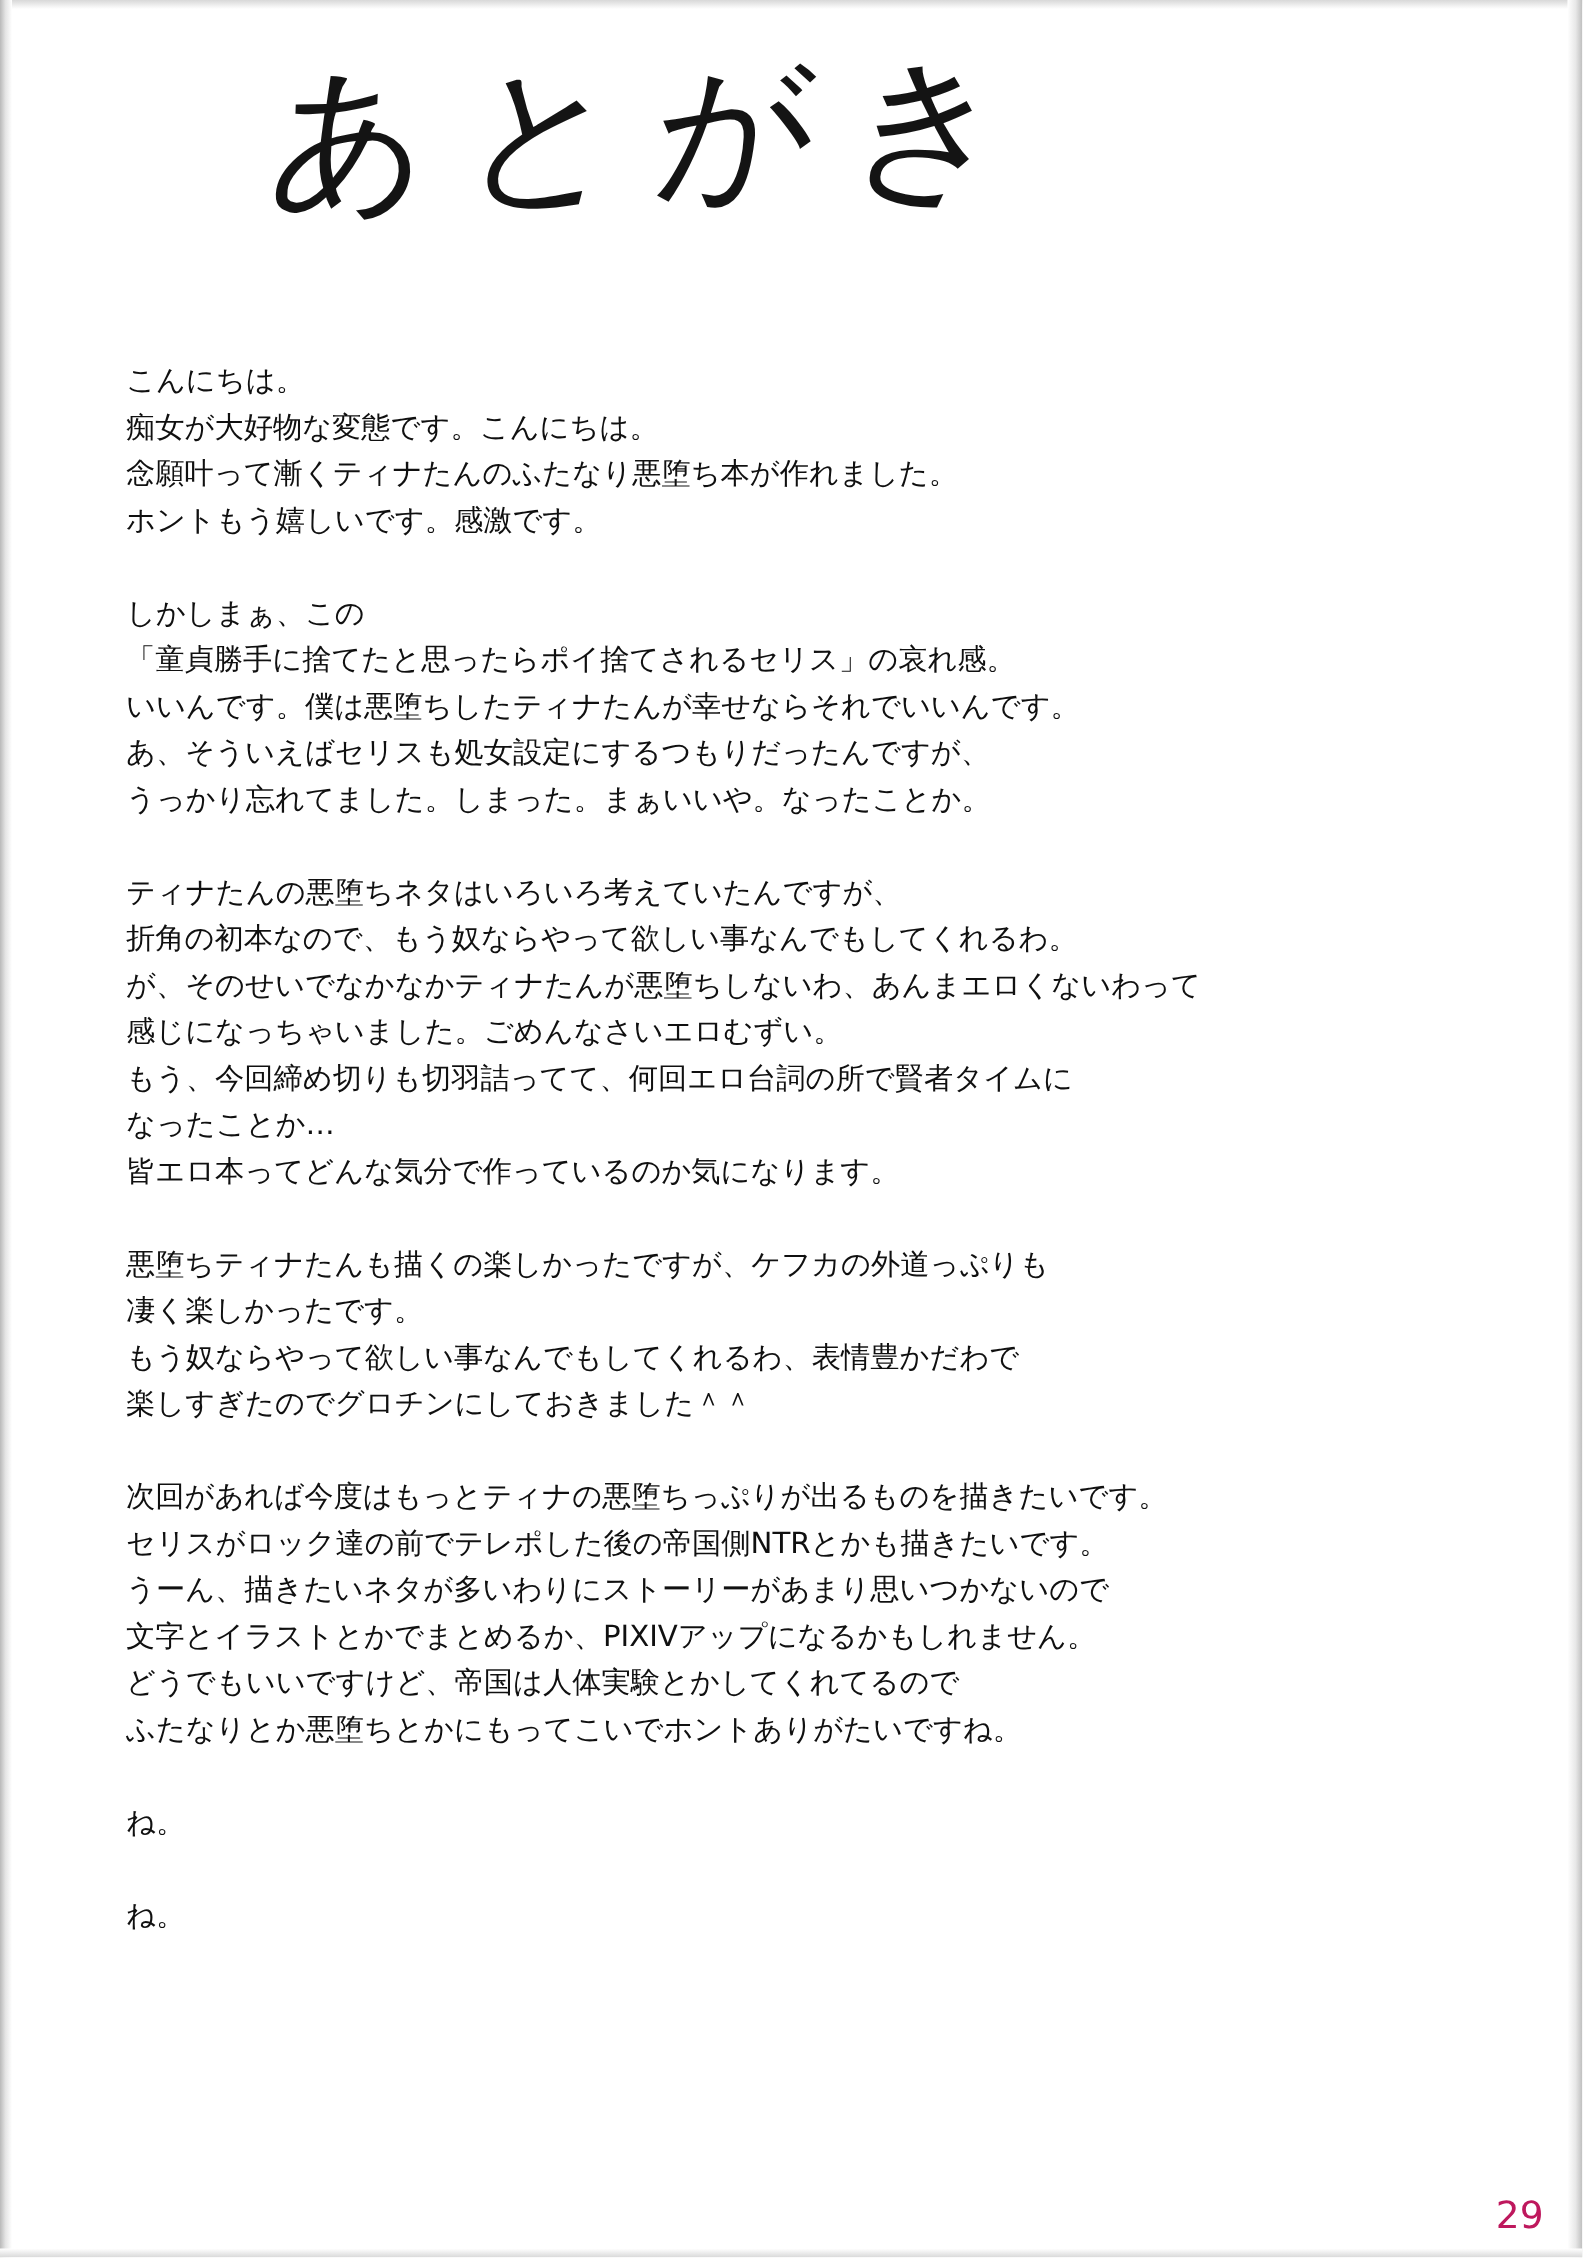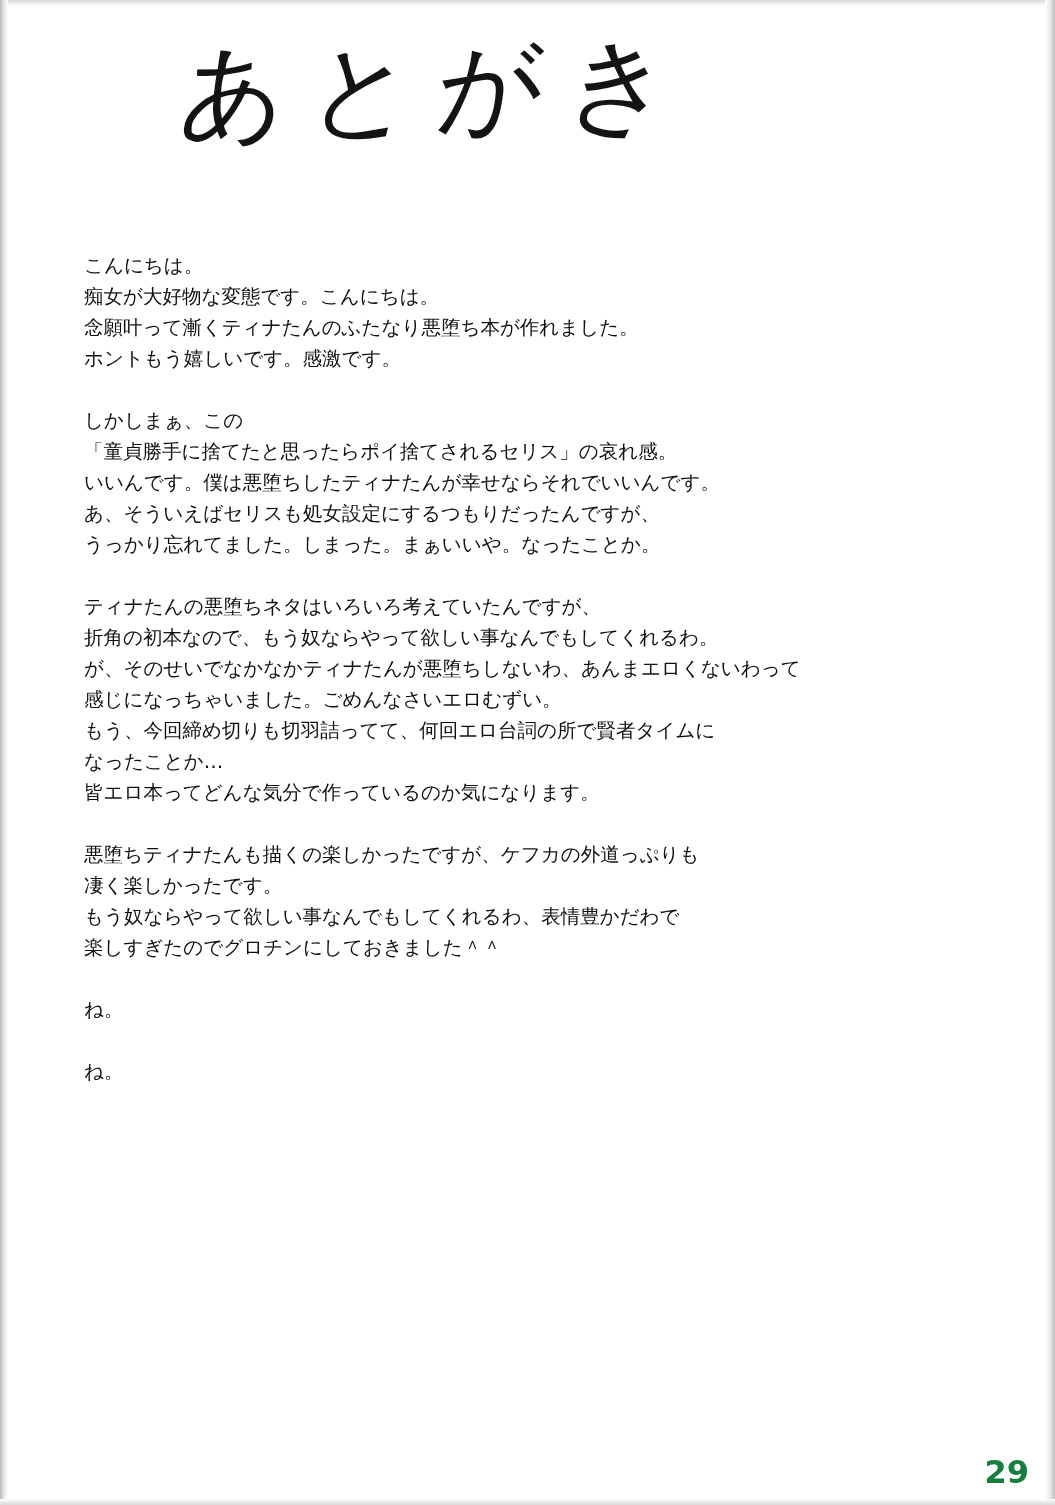--- a/index.html
+++ b/index.html
@@ -51,41 +51,41 @@
     letter-spacing: 22px;
     color: #141414;
     font-weight: 400;
     transform: skewX(-4deg) rotate(-1.2deg);
     white-space: nowrap;
   }
 
   .body-text {
     position: absolute;
     left: 84px;
-    top: 250px;
+    top: 238px;
     width: 900px;
     font-family: "DejaVu Sans", sans-serif;
     font-size: 19.5px;
     line-height: 31px;
     color: #101010;
   }
   .para {
     margin: 0 0 31px 0;
     white-space: pre-wrap;
   }
   .para:last-child { margin-bottom: 0; }
 
   .page-number {
     position: absolute;
     right: 26px;
     bottom: 14px;
     font-family: "DejaVu Sans", sans-serif;
-    font-size: 32px;
-    font-weight: bold;
-    color: #15803d;
+    font-size: 25px;
+    font-weight: normal;
+    color: #be185d;
   }
 </style>
 </head>
 <body>
 
 <div class="page">
   <div class="edge-top"></div>
   <div class="edge-left"></div>
   <div class="edge-right"></div>
   <div class="edge-bottom"></div>
@@ -106,18 +106,24 @@
 折角の初本なので、もう奴ならやって欲しい事なんでもしてくれるわ。
 が、そのせいでなかなかティナたんが悪堕ちしないわ、あんまエロくないわって
 感じになっちゃいました。ごめんなさいエロむずい。
 もう、今回締め切りも切羽詰ってて、何回エロ台詞の所で賢者タイムに
 なったことか…
 皆エロ本ってどんな気分で作っているのか気になります。</p>
     <p class="para">悪堕ちティナたんも描くの楽しかったですが、ケフカの外道っぷりも
 凄く楽しかったです。
 もう奴ならやって欲しい事なんでもしてくれるわ、表情豊かだわで
 楽しすぎたのでグロチンにしておきました＾＾</p>
+    <p class="para">次回があれば今度はもっとティナの悪堕ちっぷりが出るものを描きたいです。
+セリスがロック達の前でテレポした後の帝国側NTRとかも描きたいです。
+うーん、描きたいネタが多いわりにストーリーがあまり思いつかないので
+文字とイラストとかでまとめるか、PIXIVアップになるかもしれません。
+どうでもいいですけど、帝国は人体実験とかしてくれてるので
+ふたなりとか悪堕ちとかにもってこいでホントありがたいですね。</p>
     <p class="para">ね。</p>
     <p class="para">ね。</p>
   </div>
 
   <div class="page-number">29</div>
 </div>
 
 </body></html>

